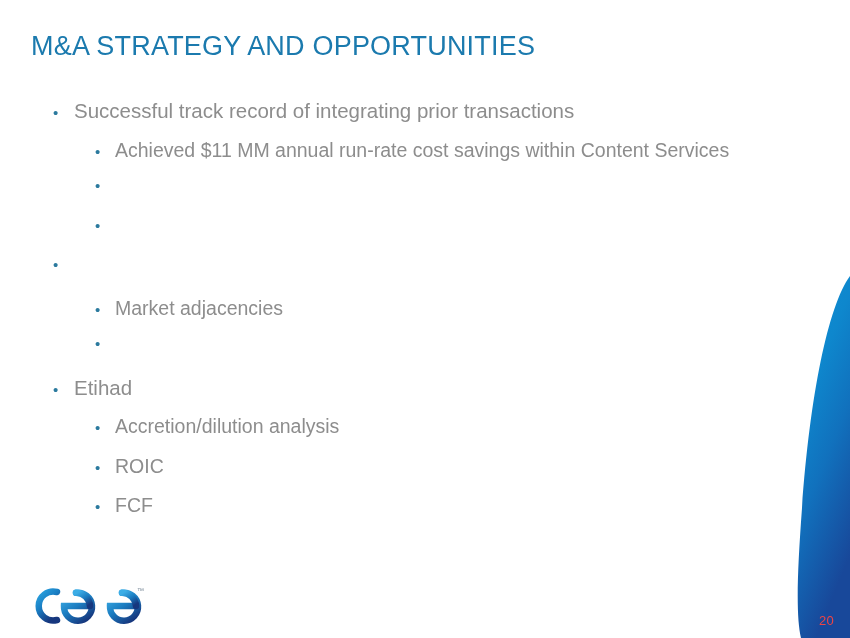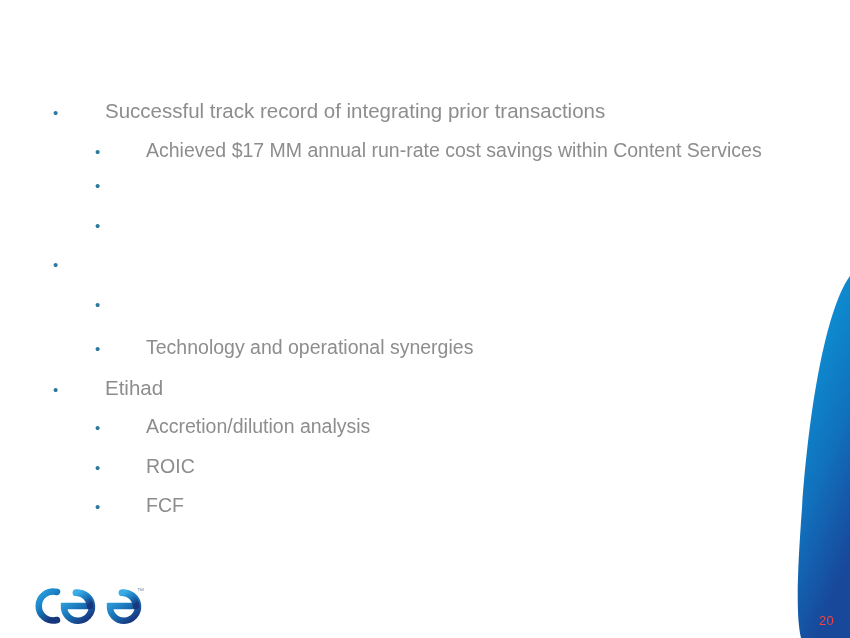--- a/index.html
+++ b/index.html
@@ -49,21 +49,20 @@
     color: #2b7a9e;
     font-size: 15px;
     line-height: 1;
     flex: 0 0 auto;
     user-select: none;
   }
   .bullet-text {
     color: #8d8d8d;
     font-weight: 400;
     white-space: nowrap;
-    margin-left: 31px;
   }
 
   
   .level-1 .bullet-marker {
     width: 21px;
     margin-left: 53px;
   }
   .level-1 .bullet-text {
     font-size: 20.5px;
   }
@@ -110,45 +109,46 @@
     width: 126px;
     height: 44px;
   }
   #logo svg { display: block; }
 </style>
 </head>
 <body>
 
 <div id="slide">
 
+  <div id="slide-title">M&amp;A STRATEGY AND OPPORTUNITIES</div>
 
   <div id="body-content">
       <div class="bullet-row level-1">
         <span class="bullet-marker">•</span>
         <span class="bullet-text">Successful track record of integrating prior transactions</span>
       </div>
       <div class="bullet-row level-2">
         <span class="bullet-marker">•</span>
-        <span class="bullet-text">Achieved $17 MM annual run-rate cost savings within Content Services</span>
+        <span class="bullet-text">Achieved $11 MM annual run-rate cost savings within Content Services</span>
       </div>
       <div class="bullet-row level-2">
         <span class="bullet-marker">•</span>
       </div>
       <div class="bullet-row level-2">
         <span class="bullet-marker">•</span>
       </div>
       <div class="bullet-row level-1">
         <span class="bullet-marker">•</span>
       </div>
       <div class="bullet-row level-2">
         <span class="bullet-marker">•</span>
-      </div>
-      <div class="bullet-row level-2">
-        <span class="bullet-marker">•</span>
-        <span class="bullet-text">Technology and operational synergies</span>
+        <span class="bullet-text">Market adjacencies</span>
+      </div>
+      <div class="bullet-row level-2">
+        <span class="bullet-marker">•</span>
       </div>
       <div class="bullet-row level-1">
         <span class="bullet-marker">•</span>
         <span class="bullet-text">Etihad</span>
       </div>
       <div class="bullet-row level-2">
         <span class="bullet-marker">•</span>
         <span class="bullet-text">Accretion/dilution analysis</span>
       </div>
       <div class="bullet-row level-2">

